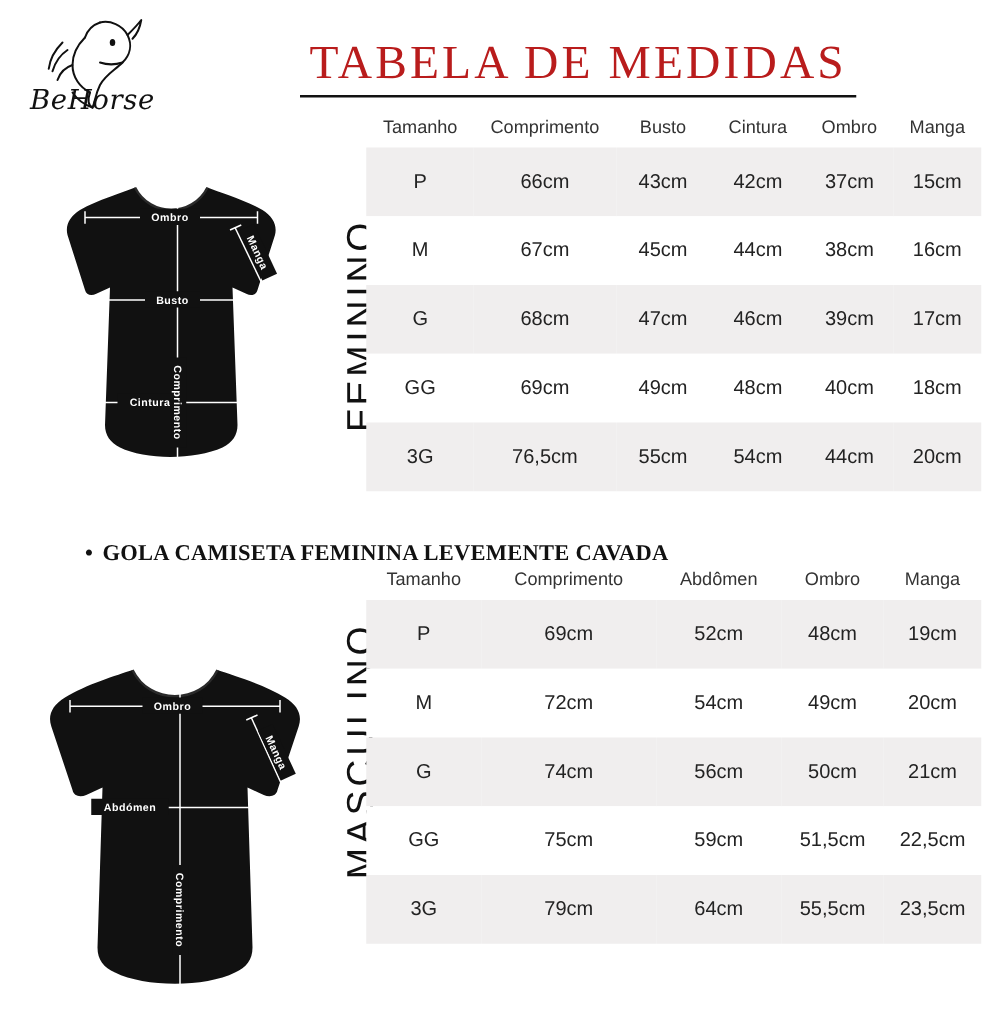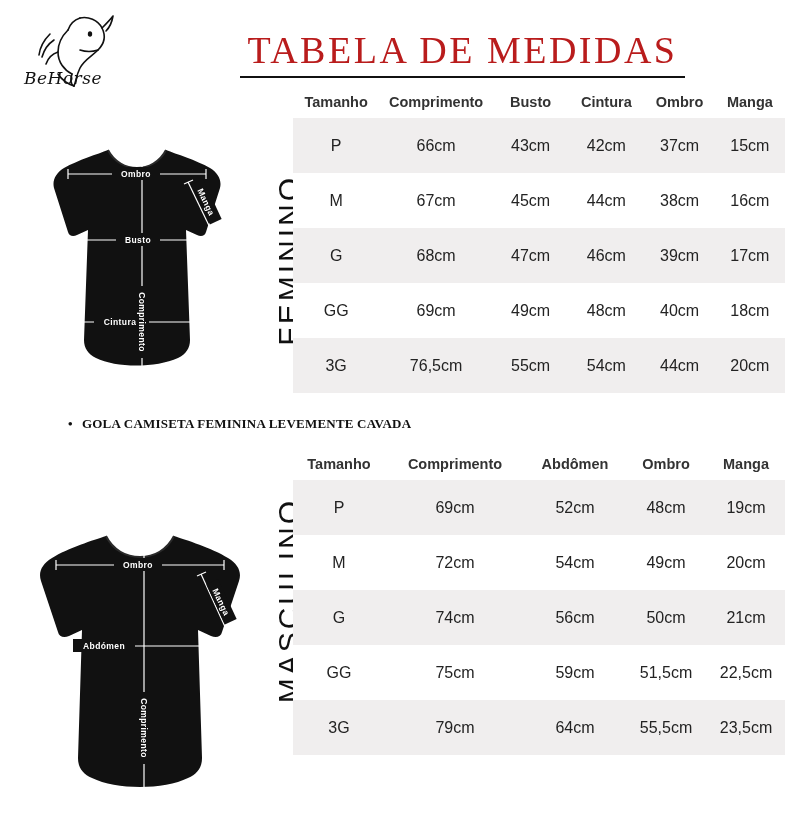--- a/index.html
+++ b/index.html
@@ -27,21 +27,21 @@
     top: 10px;
     width: 135px;
     height: 90px;
   }
   .logo svg { display: block; }
   .logo-text {
     position: absolute;
     left: 6px;
     top: 58px;
     font-family: "DejaVu Serif", serif;
-    font-size: 17px;
+    font-size: 22px;
     font-style: italic;
     letter-spacing: 0.5px;
     color: #111;
   }
 
   
   .title {
     position: absolute;
     left: 240px;
     top: 28px;
@@ -78,21 +78,21 @@
   }
 
   
   .tbl {
     position: absolute;
     border-collapse: collapse;
     font-size: 15px;
     color: #222;
   }
   .tbl th {
-    font-weight: 700;
+    font-weight: 400;
     font-size: 14.5px;
     color: #333;
     padding: 6px 0 8px 0;
     background: #ffffff;
     text-align: center;
     margin-top: 40px;
   }
   .tbl td {
     text-align: center;
     padding: 0;
@@ -118,24 +118,24 @@
     font-family: "Liberation Sans", sans-serif;
     font-size: 8.5px;
     font-weight: bold;
     letter-spacing: 0.4px;
   }
 
   
   .note {
     position: absolute;
     left: 68px;
-    top: 416px;
+    top: 432px;
     font-family: "Liberation Serif", serif;
     font-weight: bold;
-    font-size: 13px;
+    font-size: 18px;
     color: #111;
     letter-spacing: 0.2px;
   }
   .note .bullet {
     display: inline-block;
     width: 14px;
   }
 </style>
 </head>
 <body>

